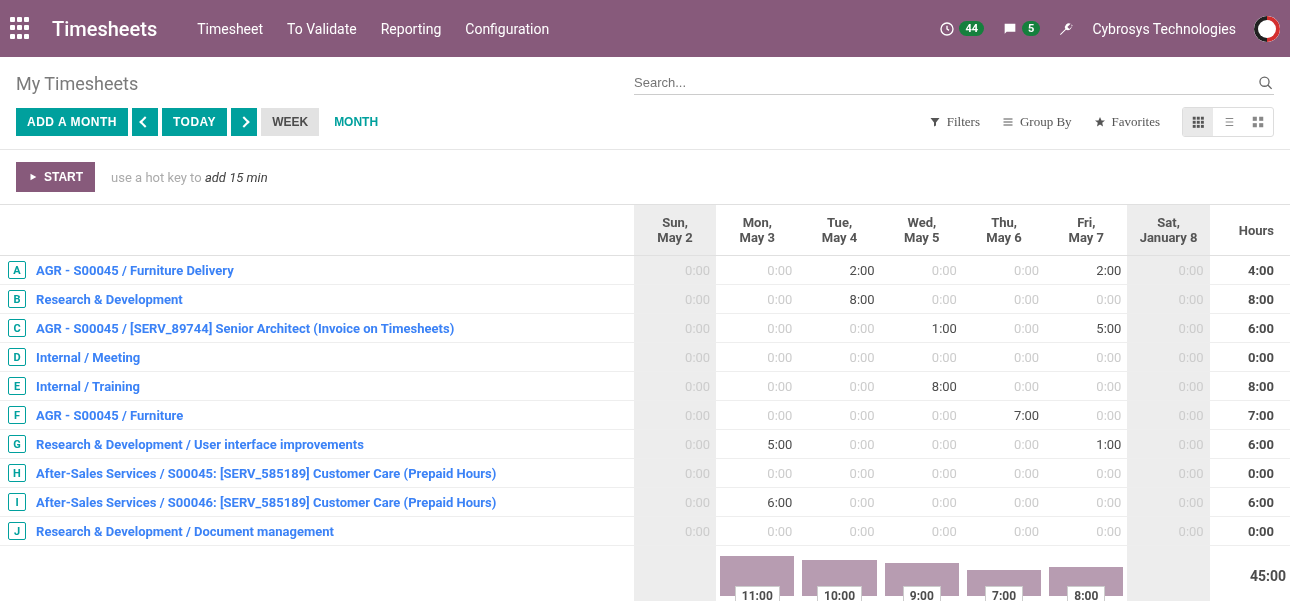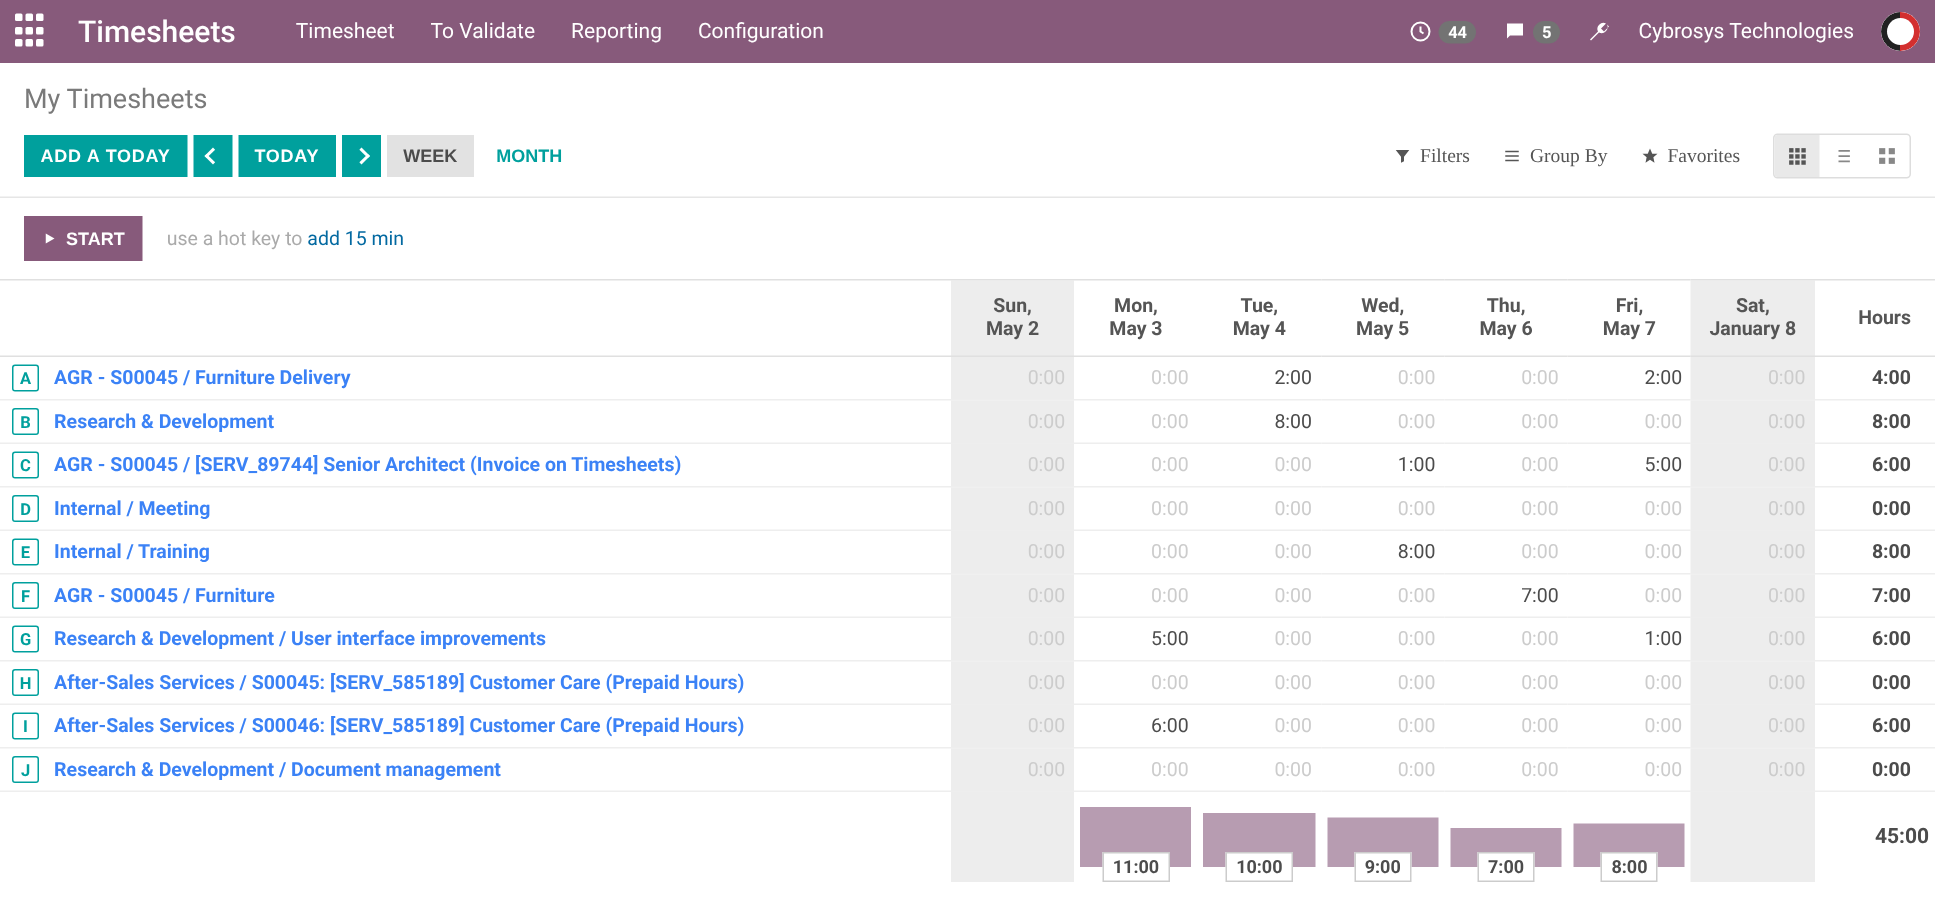--- a/index.html
+++ b/index.html
@@ -1,25 +1,25 @@
 <!DOCTYPE html>
 <html><head>
 <meta charset="utf-8">
 <style>
   * { box-sizing: border-box; margin: 0; padding: 0; }
   body { font-family: -apple-system, BlinkMacSystemFont, "Segoe UI", Roboto, Helvetica, Arial, sans-serif; font-size: 13px; color: #4c4c4c; }
-  .topbar { background: #875A7B; color: #fff; height: 42px; display: flex; align-items: center; padding: 0 10px; }
+  .topbar { background: #875A7B; color: #fff; height: 57px; display: flex; align-items: center; padding: 0 10px; }
   .apps-icon { width: 24px; height: 24px; display: flex; flex-wrap: wrap; gap: 2px; margin-right: 18px; cursor: pointer; }
   .apps-icon span { width: 5px; height: 5px; background: #fff; border-radius: 1px; }
   .brand { font-size: 20px; font-weight: 500; margin-right: 40px; }
   .nav-menu { display: flex; gap: 24px; }
   .nav-menu div { cursor: pointer; font-size: 14px; }
   .topbar-right { margin-left: auto; display: flex; align-items: center; gap: 18px; }
   .icon-group { display: flex; align-items: center; gap: 4px; cursor: pointer; }
-  .badge { background: #737373; color: #fff; border-radius: 10px; font-size: 11px; font-weight: 700; padding: 1px 6px; }
+  .badge { background: #15803d; color: #fff; border-radius: 10px; font-size: 11px; font-weight: 700; padding: 1px 6px; }
   .company { font-size: 14px; cursor: pointer; }
   .avatar { width: 26px; height: 26px; border-radius: 50%; background: #fff; display:flex; align-items:center; justify-content:center; position: relative; overflow: hidden; }
   .avatar::before { content: ""; position: absolute; inset: 0; border-radius: 50%; background: conic-gradient(#d32f2f 0 50%, #212121 50% 100%); }
   .avatar::after { content: ""; position: absolute; width: 18px; height: 18px; border-radius: 50%; background: #fff; }
 
   .subhead { display: flex; align-items: center; padding: 14px 16px 0; }
   .subhead h1 { font-size: 18px; color: #7a7a7a; font-weight: 400; }
   .search-wrap { margin-left: auto; width: 640px; display:flex; align-items:center; border-bottom:1px solid #ccc; }
   .search-wrap input { border: none; outline: none; width: 100%; font-size: 13px; padding: 4px 0; }
   .search-wrap .mag { color: #666; cursor: pointer; }
@@ -36,21 +36,21 @@
 
   .toolbar-right { margin-left:auto; display:flex; align-items:center; gap:22px;font-family:Liberation Serif, serif; }
   .tb-item { display:flex; align-items:center; gap:6px; cursor:pointer; color:#555; font-size:13px; }
   .view-switch { display:flex; border:1px solid #ddd; border-radius:3px; overflow:hidden; }
   .view-switch div { width:30px; height:28px; display:flex; align-items:center; justify-content:center; cursor:pointer; color:#777; }
   .view-switch div.active { background:#e9e9e9; }
 
   .startbar { display:flex; align-items:center; gap:16px; padding:12px 16px; }
   .btn-start { background:#875A7B; color:#fff; border:none; padding:8px 12px; font-size:12px; font-weight:700; cursor:pointer; display:flex; align-items:center; gap:6px; }
   .hint { color:#aaa; }
-  .hint strong { color:#0369a1; font-weight:400; }
+  .hint strong { color:#404040; font-weight:400;font-style:italic; }
 
   table { width:100%; border-collapse: collapse; table-layout: fixed; }
   thead th { border-top:1px solid #e0e0e0; border-bottom:1px solid #e0e0e0; padding:10px 6px; font-weight:700; color:#555; text-align:center; font-size:13px; }
   thead th .dow { display:block; }
   thead th .dom { display:block; }
   th.col-key { width:30px; }
   th.col-task { width:602px; text-align:left; }
   th.col-day { width:82px; }
   th.col-total { width:80px; text-align:right; padding-right:16px; }
   th.weekend, td.weekend { background:#ededed; }
@@ -107,24 +107,31 @@
     <svg width="16" height="16" viewBox="0 0 24 24" fill="#fff">
         <path d="M22 7l-5 5-3-3 5-5a6 6 0 00-8 8L3 20l1 1 8-8a6 6 0 008-8z"></path>
       </svg>
     <div class="company">Cybrosys Technologies</div>
     <div class="avatar"></div>
   </div>
 </div>
 
 <div class="subhead">
   <h1>My Timesheets</h1>
+  <div class="search-wrap">
+    <input placeholder="Search..." style="">
+    <svg class="mag" width="16" height="16" viewBox="0 0 24 24" fill="none" stroke="#666" stroke-width="2">
+        <circle cx="10" cy="10" r="7"></circle>
+        <path d="M21 21l-6-6"></path>
+      </svg>
+  </div>
 </div>
 
 <div class="toolbar">
-  <button class="btn-teal">ADD A TODAY</button>
+  <button class="btn-teal">ADD A MONTH</button>
   <button class="btn-teal icon"><i class="arrow left"></i></button>
   <button class="btn-teal">TODAY</button>
   <button class="btn-teal icon"><i class="arrow right"></i></button>
   <button class="btn-gray active">WEEK</button>
   <button class="btn-text">MONTH</button>
 
   <div class="toolbar-right">
     <div class="tb-item">
       <svg width="12" height="12" viewBox="0 0 24 24" fill="#555">
           <path d="M3 4h18l-7 9v6l-4 2v-8z"></path>

